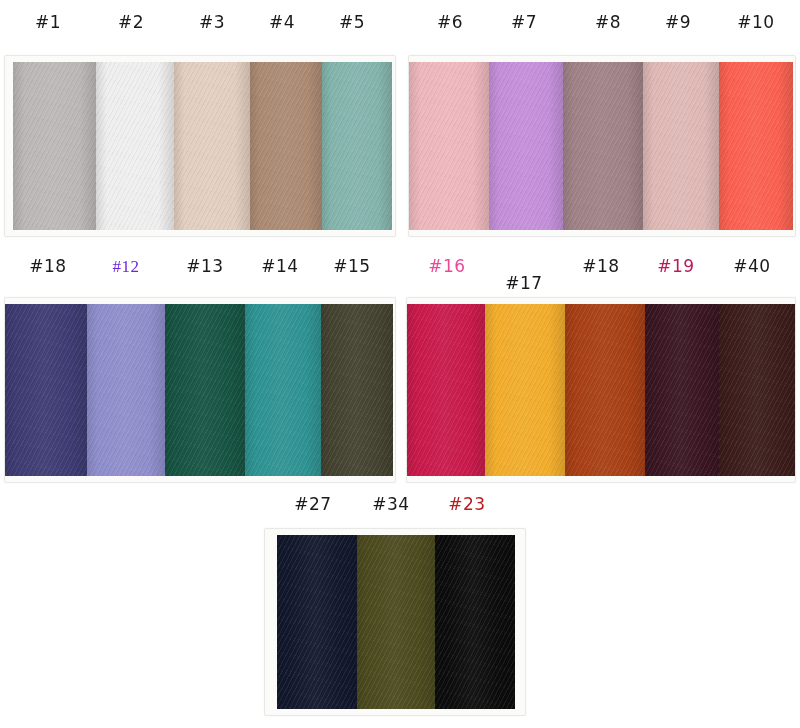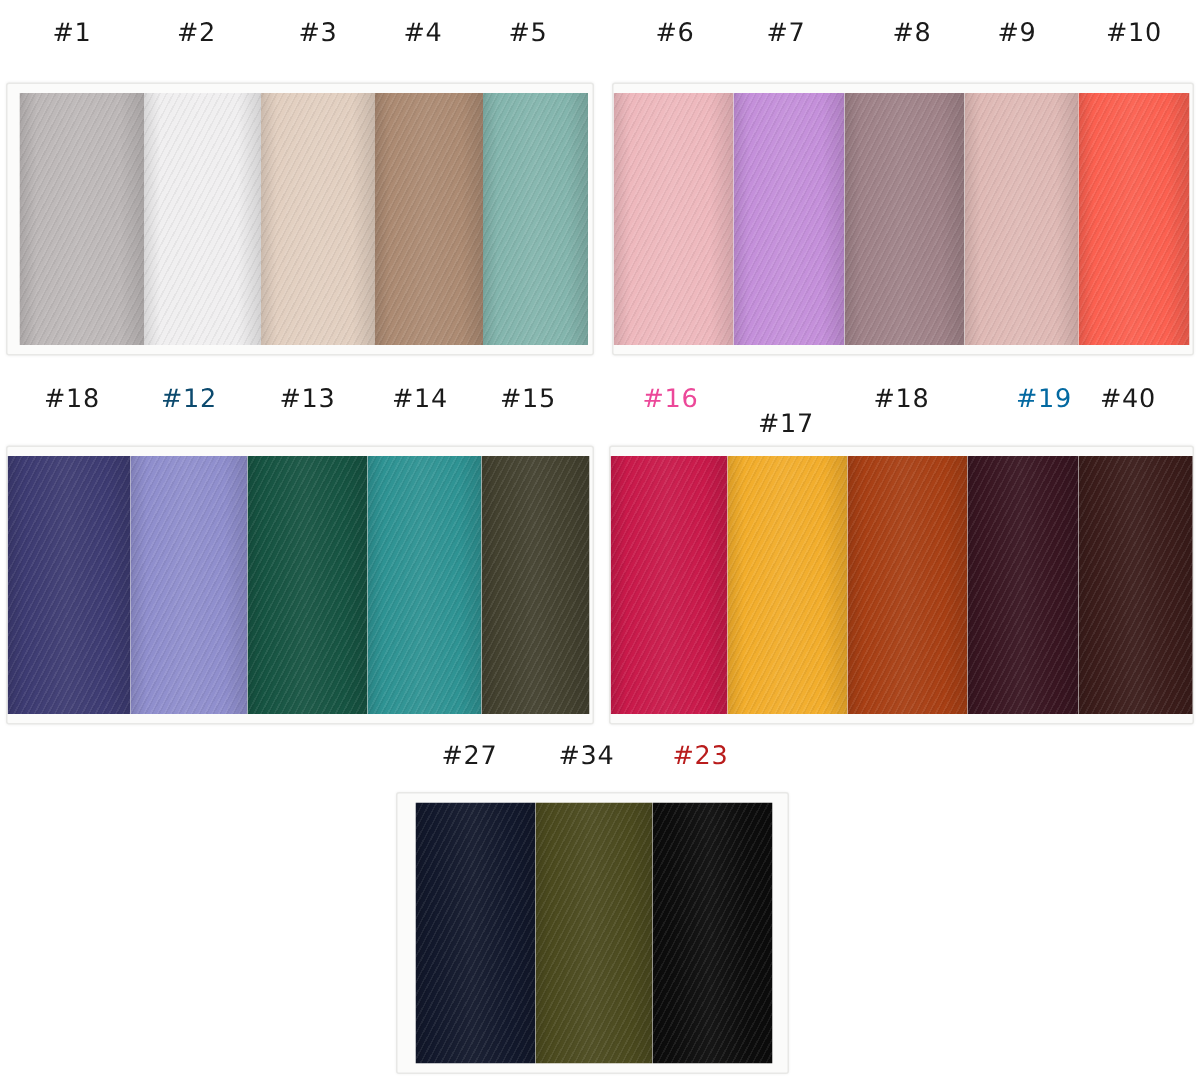--- a/index.html
+++ b/index.html
@@ -142,21 +142,21 @@
         </div>
         <div class="swatch" title="#9 dusty-rose" style="position: absolute; left: 234px; width: 76px; top: 6px; bottom: 6px;">
           <div class="swatch-body" style="background: rgb(223, 185, 181);"></div>
         </div>
         <div class="swatch" title="#10 coral-red" style="position: absolute; left: 310px; width: 74px; top: 6px; bottom: 6px;">
           <div class="swatch-body" style="background: rgb(251, 96, 80);"></div>
         </div>
       </div>
     </div>
     <div class="swatch-label" style="left: 48px; top: 258px; color: rgb(26, 26, 26);">#18</div>
-    <div class="swatch-label" style="left: 126px; top: 258px; color: #0c4a6e;">#12</div>
+    <div class="swatch-label" style="left: 126px; top: 258px; color: #6d28d9; font-family: Liberation Serif, serif;">#12</div>
     <div class="swatch-label" style="left: 205px; top: 258px; color: rgb(26, 26, 26);">#13</div>
     <div class="swatch-label" style="left: 280px; top: 258px; color: rgb(26, 26, 26);">#14</div>
     <div class="swatch-label" style="left: 352px; top: 258px; color: rgb(26, 26, 26);">#15</div>
     <div class="panel" style="left: 4px; top: 297px; width: 392px; height: 186px; background: rgb(251, 251, 250); border-color: rgb(232, 232, 230);">
       <div class="panel-inner">
         <div class="swatch" title="#11 navy-purple" style="position: absolute; left: 0px; width: 82px; top: 6px; bottom: 6px;">
           <div class="swatch-body" style="background: rgb(61, 59, 114);"></div>
         </div>
         <div class="swatch" title="#12 periwinkle" style="position: absolute; left: 82px; width: 78px; top: 6px; bottom: 6px;">
           <div class="swatch-body" style="background: rgb(143, 142, 205);"></div>
@@ -168,21 +168,21 @@
           <div class="swatch-body" style="background: rgb(46, 147, 147);"></div>
         </div>
         <div class="swatch" title="#15 dark-olive" style="position: absolute; left: 316px; width: 72px; top: 6px; bottom: 6px;">
           <div class="swatch-body" style="background: rgb(67, 65, 47);"></div>
         </div>
       </div>
     </div>
     <div class="swatch-label" style="left: 447px; top: 258px; color: #ec4899;">#16</div>
     <div class="swatch-label" style="left: 524px; top: 275px; color: rgb(26, 26, 26);">#17</div>
     <div class="swatch-label" style="left: 601px; top: 258px; color: rgb(26, 26, 26);">#18</div>
-    <div class="swatch-label" style="left: 676px; top: 258px; color: #0369a1; margin-left: 20px;">#19</div>
+    <div class="swatch-label" style="left: 676px; top: 258px; color: #be185d;">#19</div>
     <div class="swatch-label" style="left: 752px; top: 258px; color: rgb(26, 26, 26);">#40</div>
     <div class="panel" style="left: 406px; top: 297px; width: 390px; height: 186px; background: rgb(251, 251, 250); border-color: rgb(232, 232, 230);">
       <div class="panel-inner">
         <div class="swatch" title="#16 crimson-red" style="position: absolute; left: 0px; width: 78px; top: 6px; bottom: 6px;">
           <div class="swatch-body" style="background: rgb(201, 25, 74);"></div>
         </div>
         <div class="swatch" title="#17 golden-yellow" style="position: absolute; left: 78px; width: 80px; top: 6px; bottom: 6px;">
           <div class="swatch-body" style="background: rgb(242, 173, 43);"></div>
         </div>
         <div class="swatch" title="#18 rust-brown" style="position: absolute; left: 158px; width: 80px; top: 6px; bottom: 6px;">

